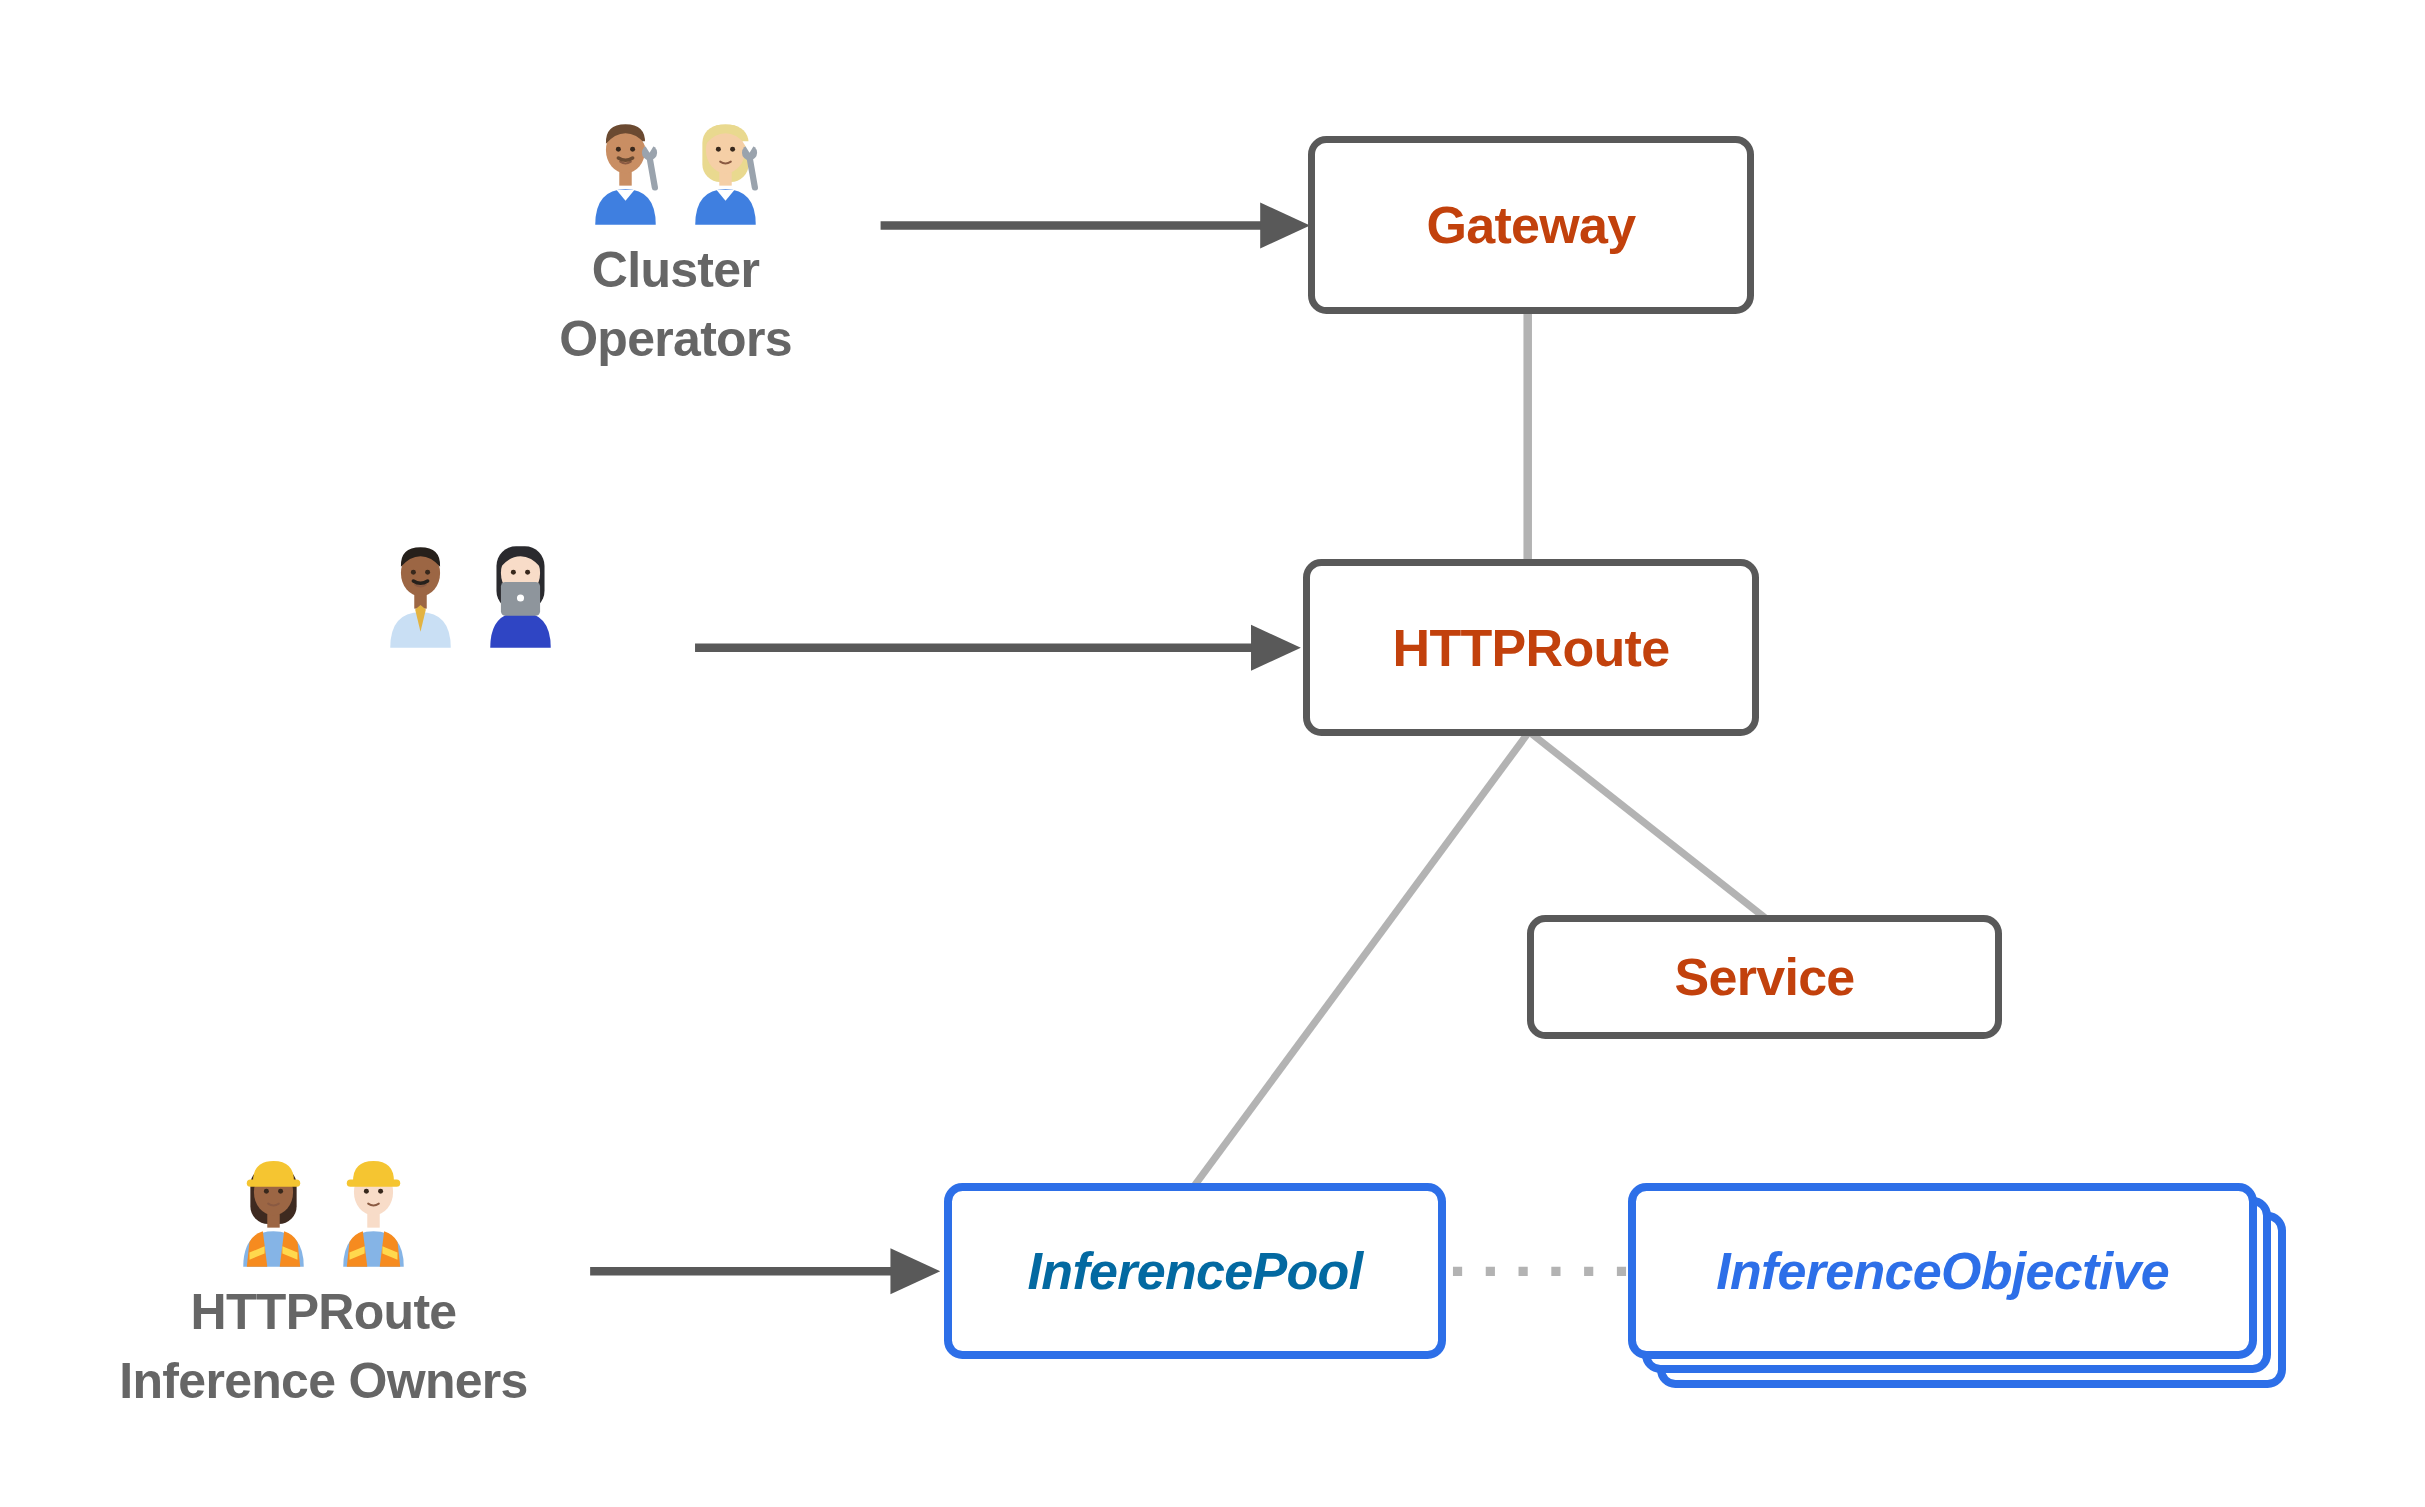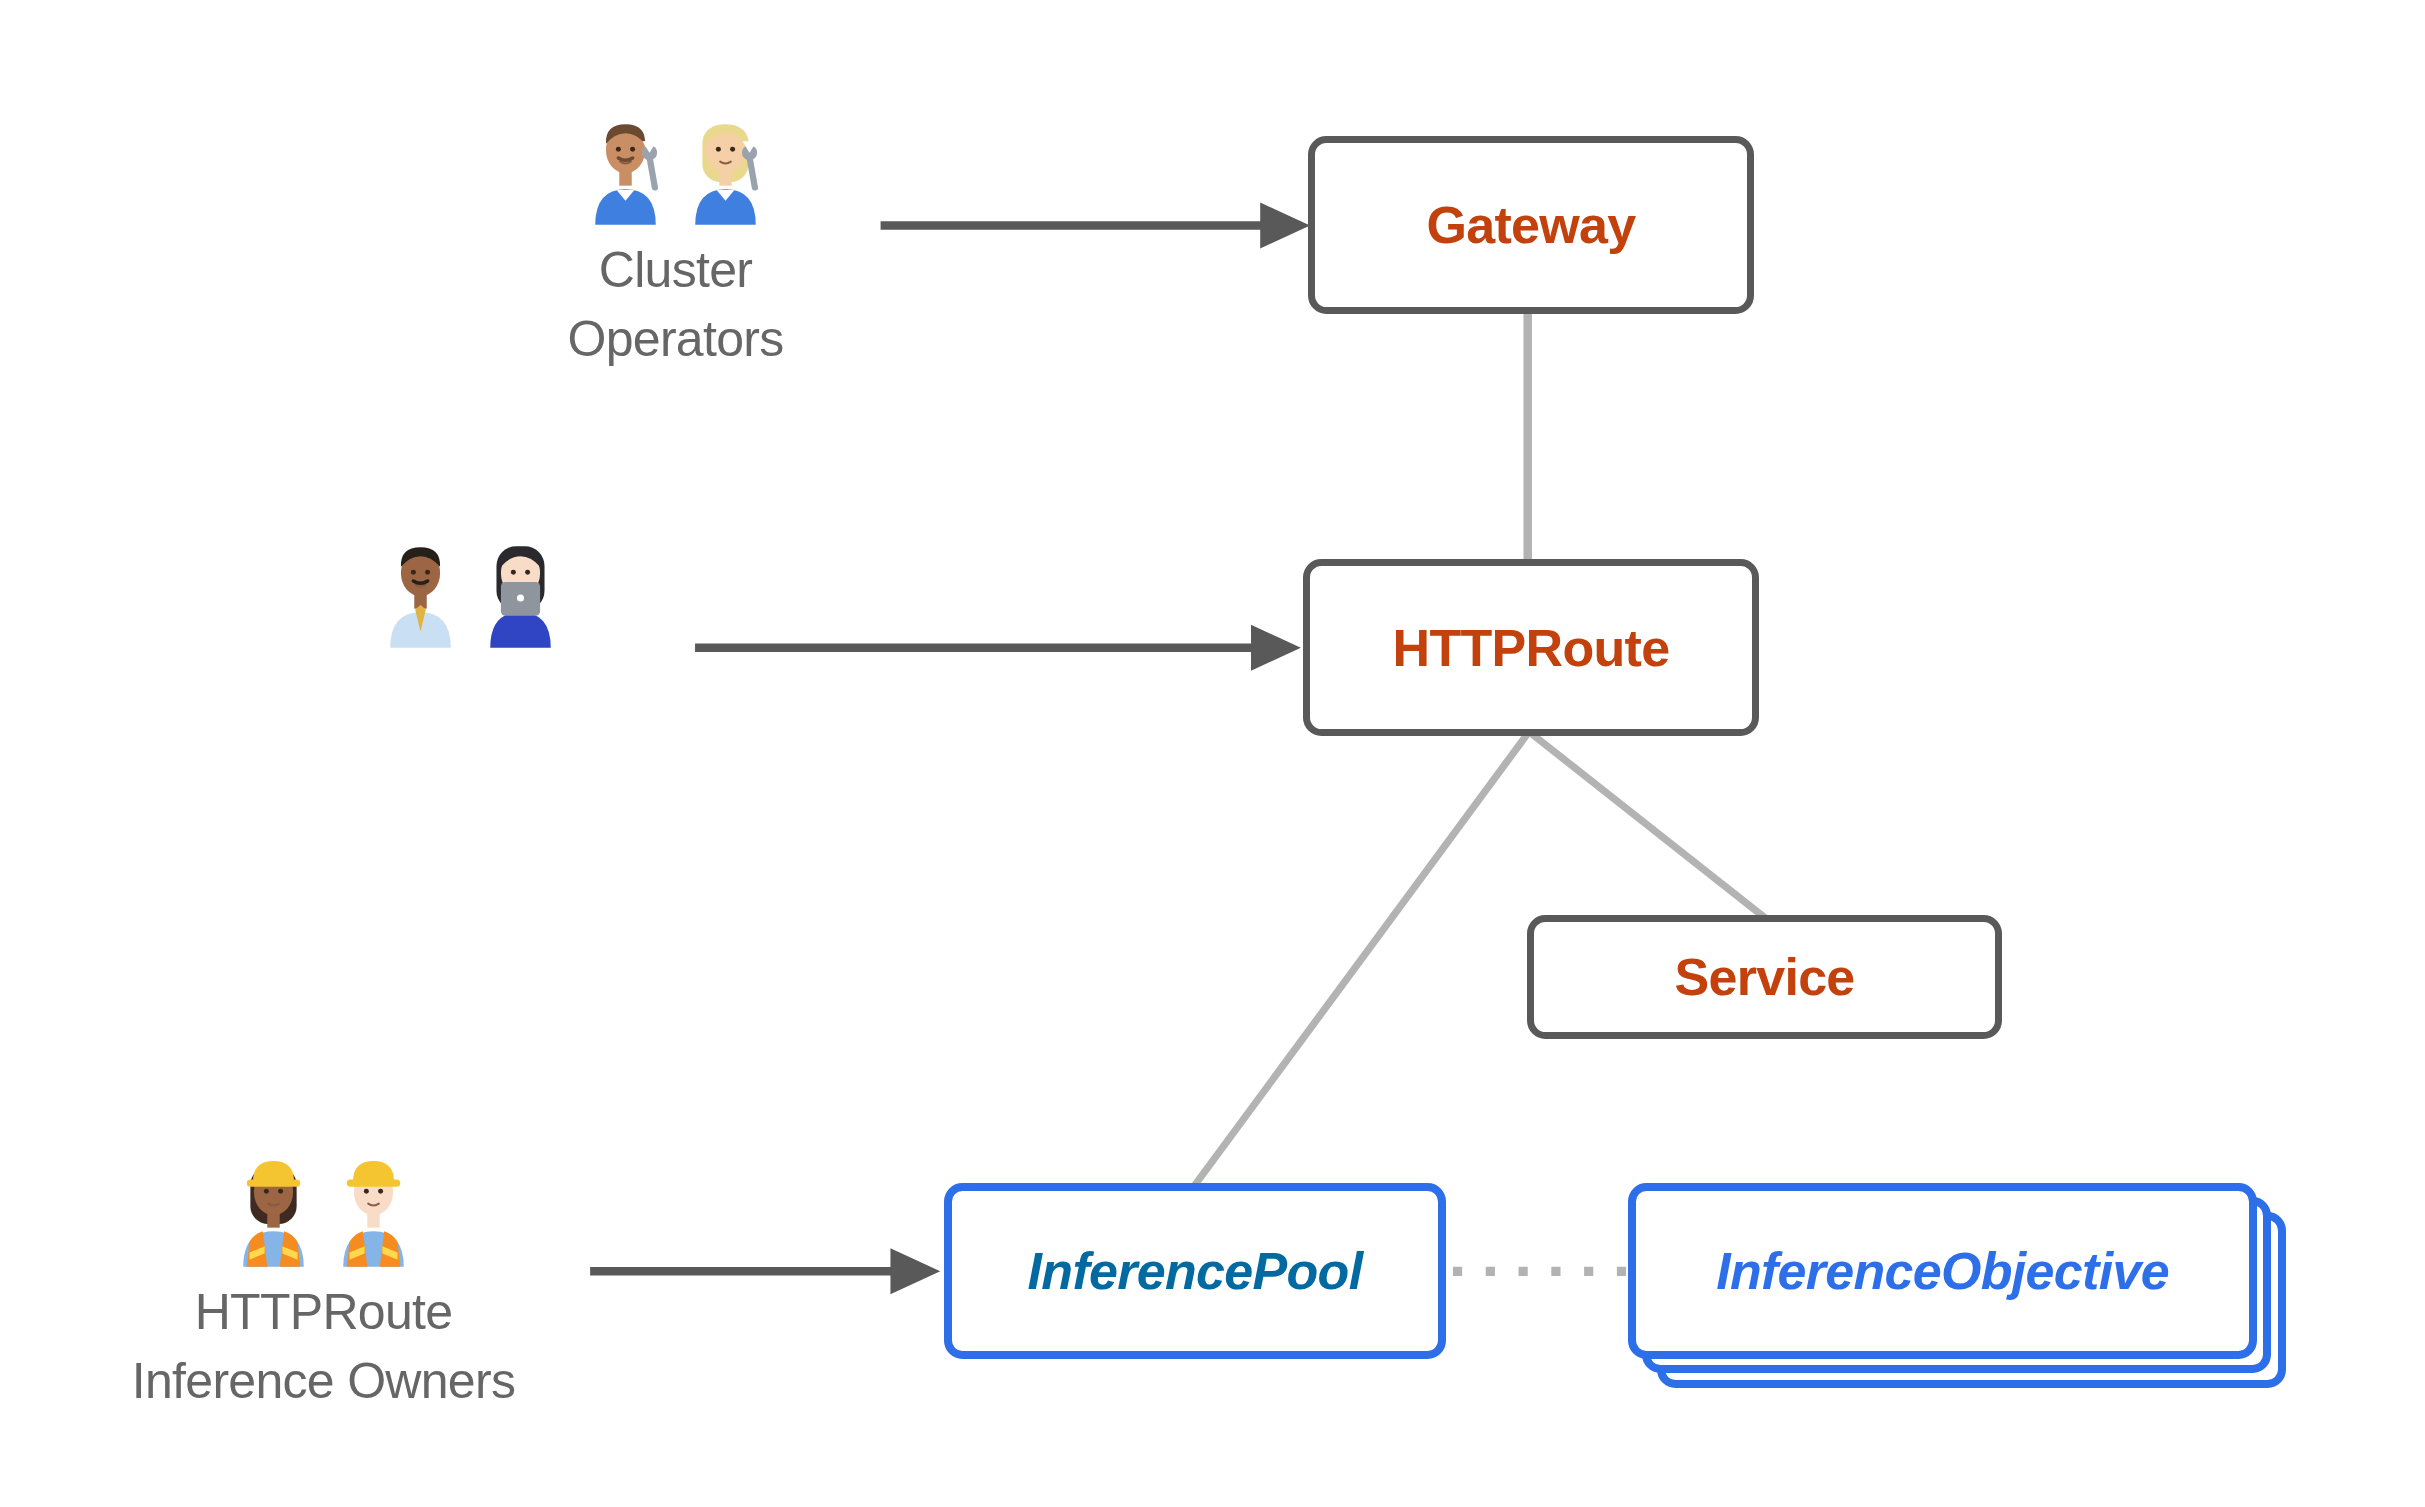--- a/index.html
+++ b/index.html
@@ -41,21 +41,21 @@
     position:absolute;z-index:3;width:459px;
     display:flex;flex-direction:column;align-items:center;
   }
   #persona-cluster-operators{left:446px;top:100px;}
   #persona-application-developers{left:241px;top:523px;}
   #persona-inference-platform-owners{left:94px;top:1142px;}
   .icon-row{display:flex;gap:11.8px;align-items:flex-end;}
   .person{display:inline-block;width:89px;height:125px;}
   .persona-label{
     margin-top:10.5px;text-align:center;
-    font-weight:normal;font-size:50px;line-height:1.38;color:#666666;
+    font-weight:bold;font-size:50px;line-height:1.38;color:#666666;
     letter-spacing:-0.7px;
   }
 </style>
 </head>
 <body>
 
 <svg id="edge-layer" viewBox="0 0 3700 2300" xmlns="http://www.w3.org/2000/svg">
   <line x1="2330" y1="474" x2="2330" y2="858" stroke-width="13" stroke="#B3B3B3"></line>
   <line x1="2332" y1="1116" x2="1822" y2="1808" stroke-width="11" stroke="#B3B3B3"></line>
   <line x1="2332" y1="1116" x2="2692" y2="1400" stroke-width="11" stroke="#B3B3B3"></line>

